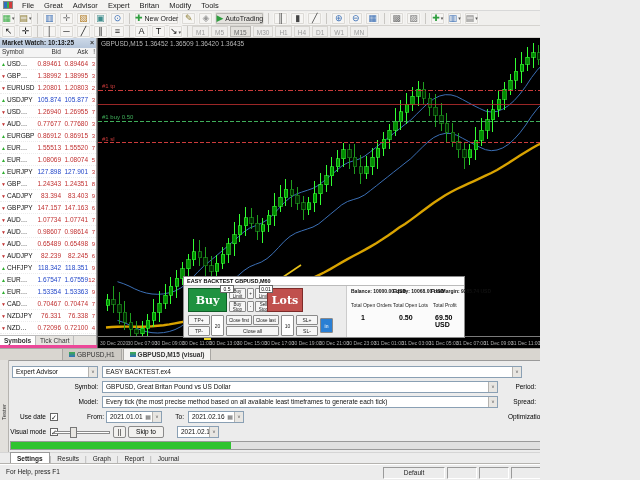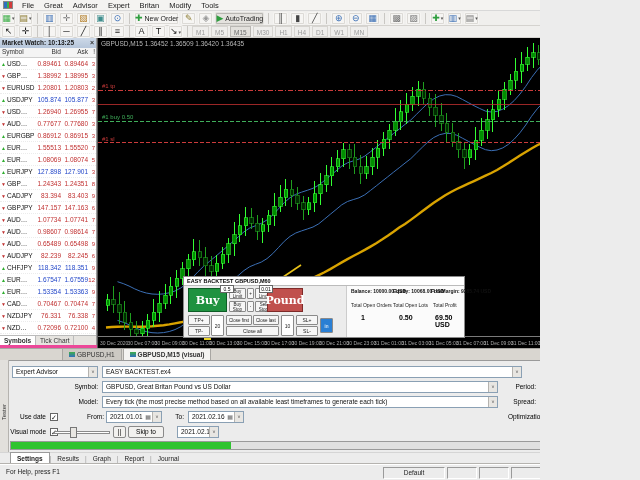--- a/index.html
+++ b/index.html
@@ -673,21 +673,21 @@
     <div id="bt-title" class="abs">EASY BACKTEST  GBPUSD,M60</div>
     <div id="bt-buy" class="abs">Buy</div>
     <div id="bt-lot" class="abs">0.5</div>
     <div class="btbtn" style="left:45px;top:11px;width:17px;height:11px;">Buy Limit</div>
     <div class="btbtn" style="left:45px;top:24px;width:17px;height:11px;">Buy Stop</div>
     <div class="btbtn" style="left:63px;top:11px;width:7px;height:11px;">+</div>
     <div class="btbtn" style="left:63px;top:24px;width:7px;height:11px;">-</div>
     <div class="btbtn" style="left:71px;top:11px;width:17px;height:11px;">Sell Limit</div>
     <div class="btbtn" style="left:71px;top:24px;width:17px;height:11px;">Sell Stop</div>
     <div id="bt-step" class="abs">0.01</div>
-    <div id="bt-sell" class="abs">Pound</div>
+    <div id="bt-sell" class="abs">Lots</div>
     <div class="btbtn" style="left:4px;top:38px;width:22px;height:10px;font-size:5px;">TP+</div>
     <div class="btbtn" style="left:4px;top:49px;width:22px;height:10px;font-size:5px;">TP-</div>
     <div class="btbtn" style="left:27px;top:38px;width:13px;height:21px;font-size:5px;background:#fff;">20</div>
     <div class="btbtn" style="left:42px;top:38px;width:26px;height:10px;font-size:4.5px;">Close first</div>
     <div class="btbtn" style="left:69px;top:38px;width:26px;height:10px;font-size:4.5px;">Close last</div>
     <div class="btbtn" style="left:42px;top:49px;width:53px;height:10px;font-size:5px;">Close all</div>
     <div class="btbtn" style="left:97px;top:38px;width:13px;height:21px;font-size:5px;background:#fff;">10</div>
     <div class="btbtn" style="left:112px;top:38px;width:22px;height:10px;font-size:5px;">SL+</div>
     <div class="btbtn" style="left:112px;top:49px;width:22px;height:10px;font-size:5px;">SL-</div>
     <div class="btbtn" style="left:136px;top:41px;width:13px;height:15px;background:#2a7fd4;color:#fff;font-size:5px;">in</div>

